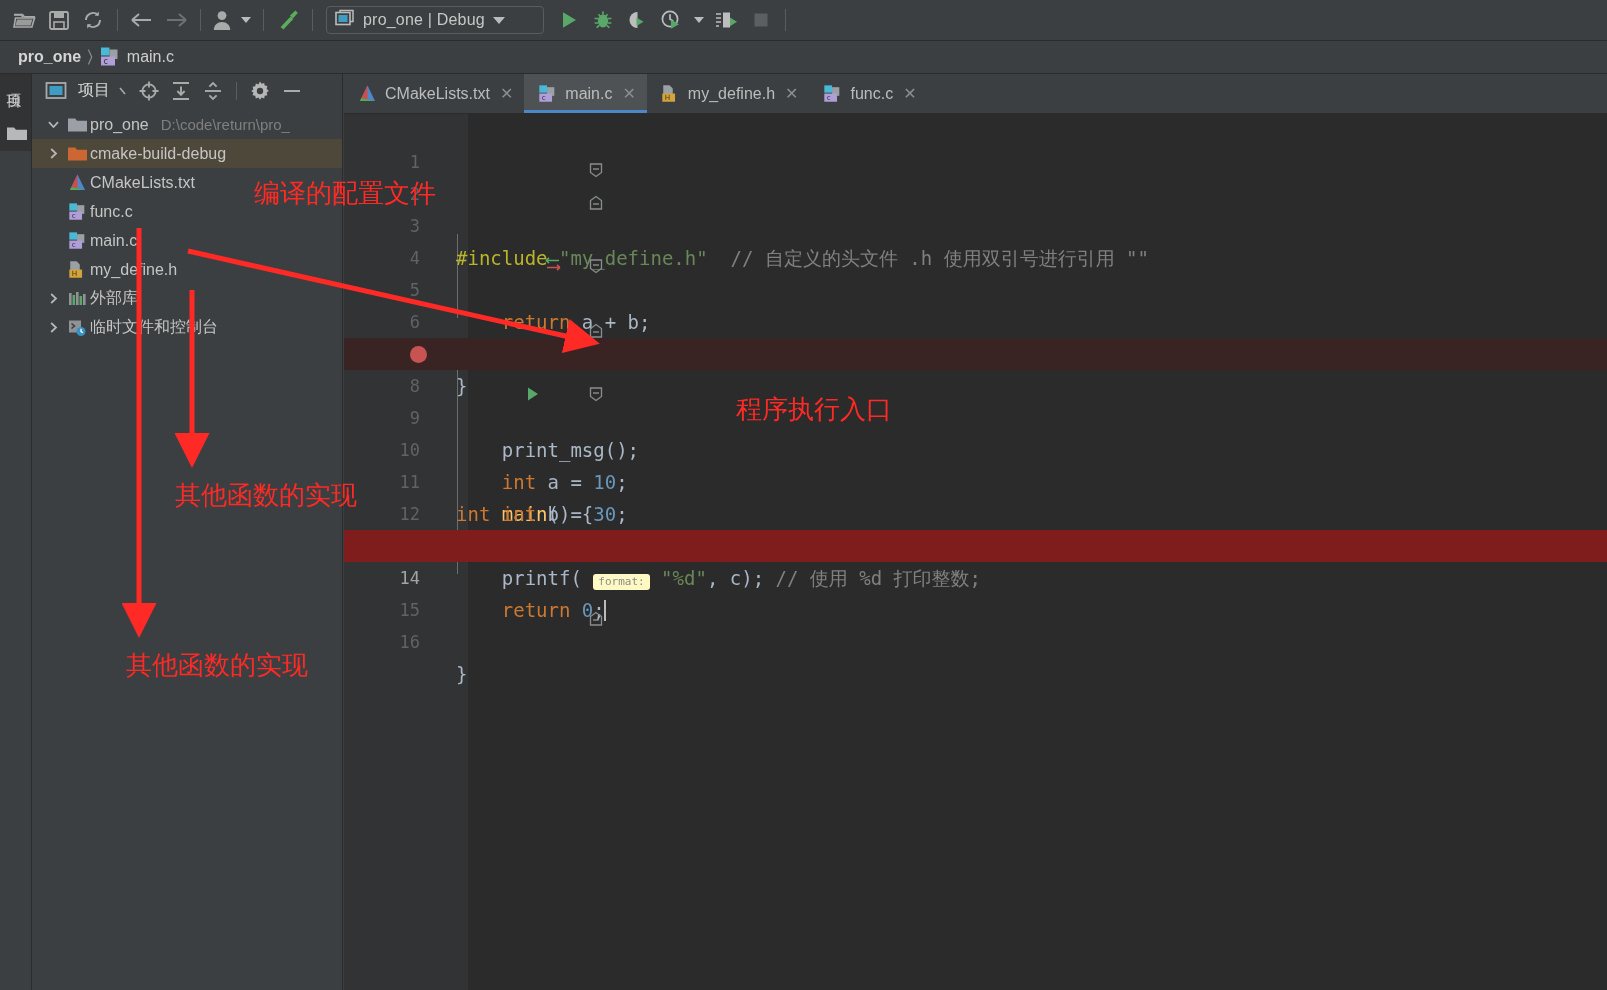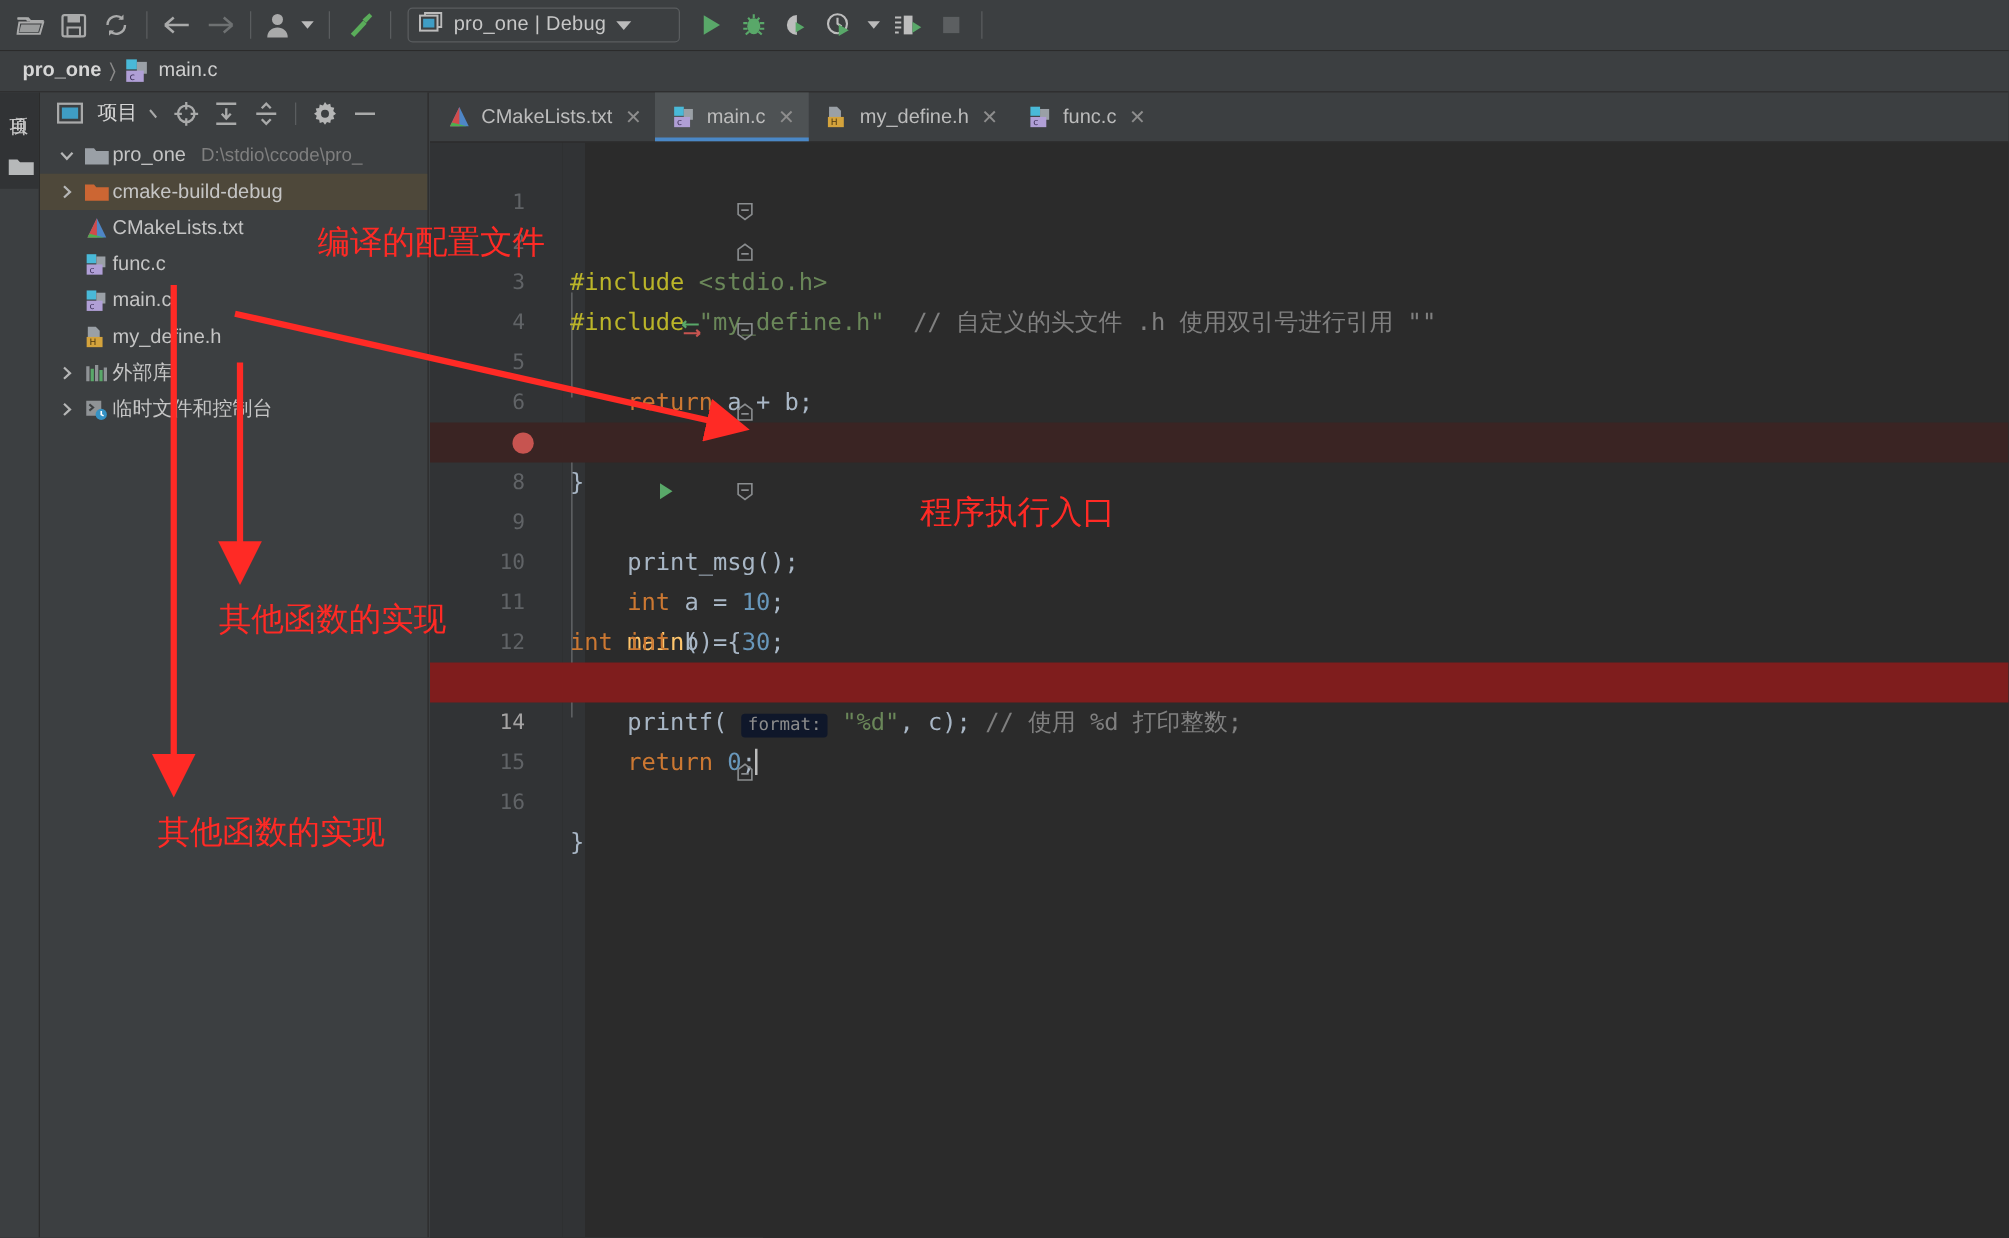--- a/index.html
+++ b/index.html
@@ -147,22 +147,22 @@
 
   
   .kw { color: #cc7832; }
   .fn { color: #ffc66d; }
   .str { color: #6a8759; }
   .num { color: #6897bb; }
   .pp  { color: #bbb529; }
   .plain { color: #a9b7c6; }
   .cm { color: #808080; }
   .hintbg {
-    background: #0f172a; color: #8c8c8c; border-radius: 3px;
-    padding: 1px 5px 2px 5px; font-size: 14px;
+    background: #fef9c3; color: #8c8c8c; border-radius: 3px;
+    padding: 1px 5px 2px 5px; font-size: 11px;
   }
   .caret {
     display: inline-block; width: 2px; height: 21px; background: #bbbbbb;
     vertical-align: -4px; margin-left: -1px;
   }
 
   .foldmark {
     position: absolute; left: 108px; width: 14px; height: 14px; top: 9px;
   }
   .gutter-arrow-run { position: absolute; left: 44px; top: 9px; }
@@ -375,21 +375,21 @@
           <svg width="13" height="13" viewBox="0 0 13 13">
               <path d="M2 4.2L6.5 9 11 4.2" stroke="#b5b6b6" stroke-width="1.8" fill="none"></path>
             </svg>
         </span>
         <span class="ico">
           <svg width="21" height="18" viewBox="0 0 21 18">
               <path d="M1 2.5h7.2l1.8 2.2H20V15.5H1z" fill="#9aa0a6"></path>
             </svg>
         </span>
         <span class="lbl">pro_one</span>
-        <span class="sublbl">D:\stdio\ccode\pro_</span>
+        <span class="sublbl">D:\code\return\pro_</span>
       </div>
 
       <div class="row sel ind1">
         <span class="twisty">
           <svg width="13" height="13" viewBox="0 0 13 13">
               <path d="M4.2 2L9 6.5 4.2 11" stroke="#b5b6b6" stroke-width="1.8" fill="none"></path>
             </svg>
         </span>
         <span class="ico">
           <svg width="21" height="18" viewBox="0 0 21 18">
@@ -548,21 +548,20 @@
       <div class="codelines">
 
         <div class="cline">
           <span class="lnum">1</span>
           <span class="foldmark">
             <svg width="14" height="15" viewBox="0 0 14 15">
                 <path d="M1.5 1h11v8.5L7 13.5 1.5 9.5z" fill="none" stroke="#8a8d8f" stroke-width="1.3"></path>
                 <path d="M4 6h6" stroke="#8a8d8f" stroke-width="1.4"></path>
               </svg>
           </span>
-          <span class="ctext"><span class="pp">#include</span> <span class="str">&lt;stdio.h&gt;</span></span>
         </div>
 
         <div class="cline">
           <span class="lnum">2</span>
           <span class="foldmark">
             <svg width="14" height="15" viewBox="0 0 14 15">
                 <path d="M1.5 14h11V5.5L7 1.5 1.5 5.5z" fill="none" stroke="#8a8d8f" stroke-width="1.3"></path>
                 <path d="M4 9h6" stroke="#8a8d8f" stroke-width="1.4"></path>
               </svg>
           </span>

